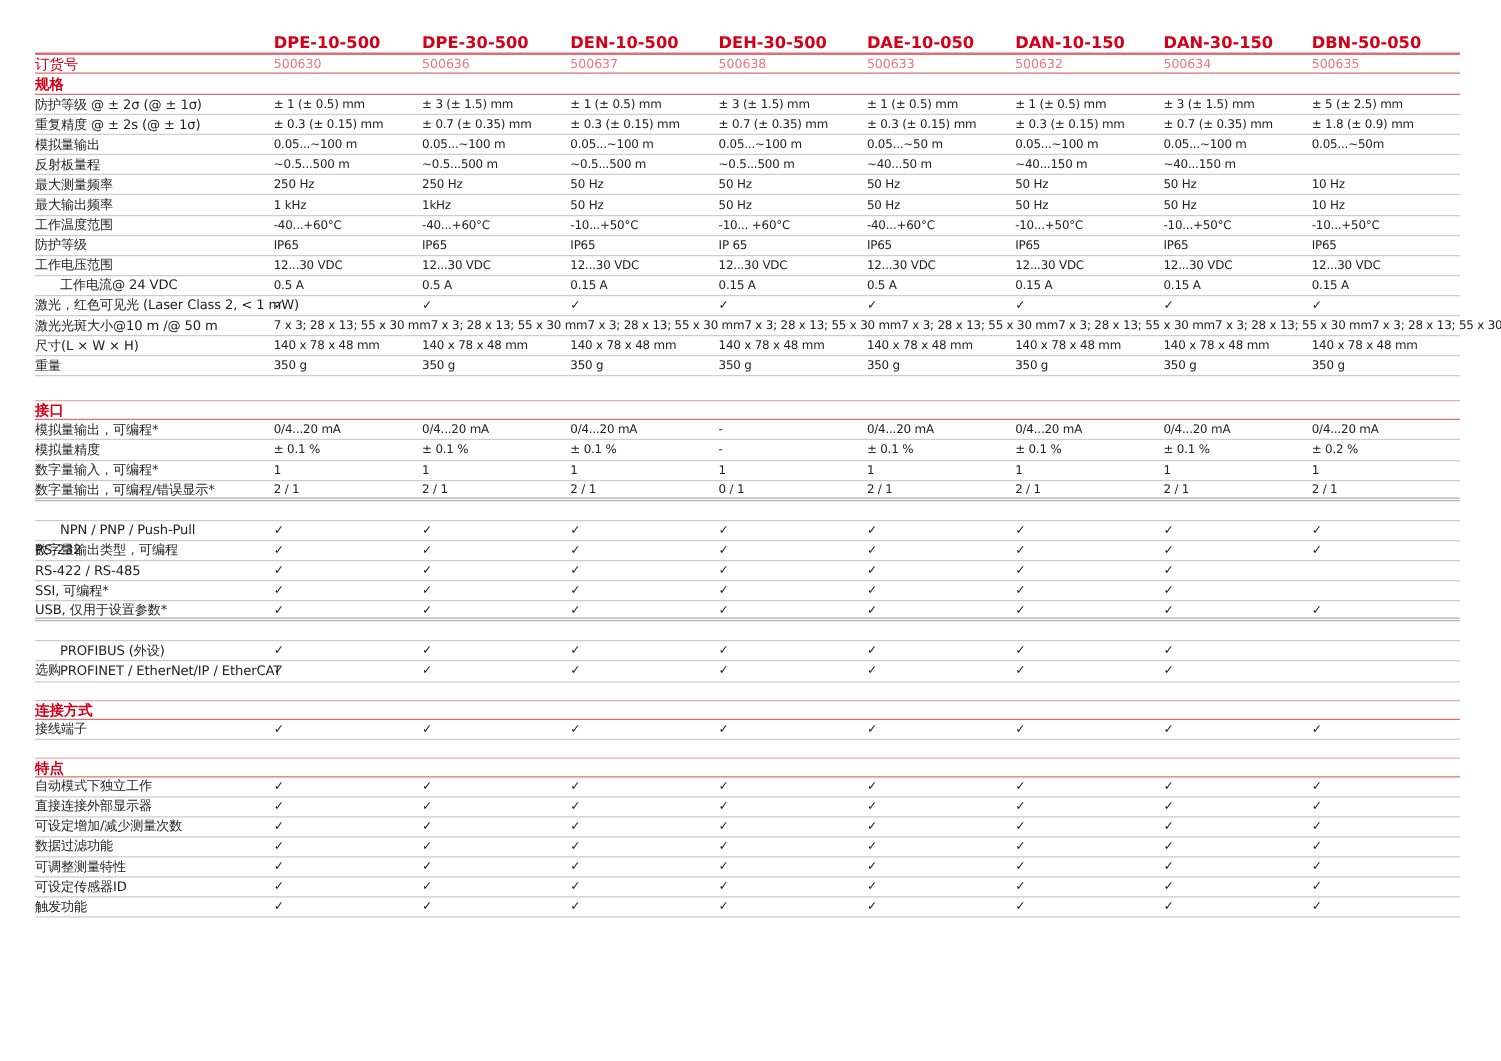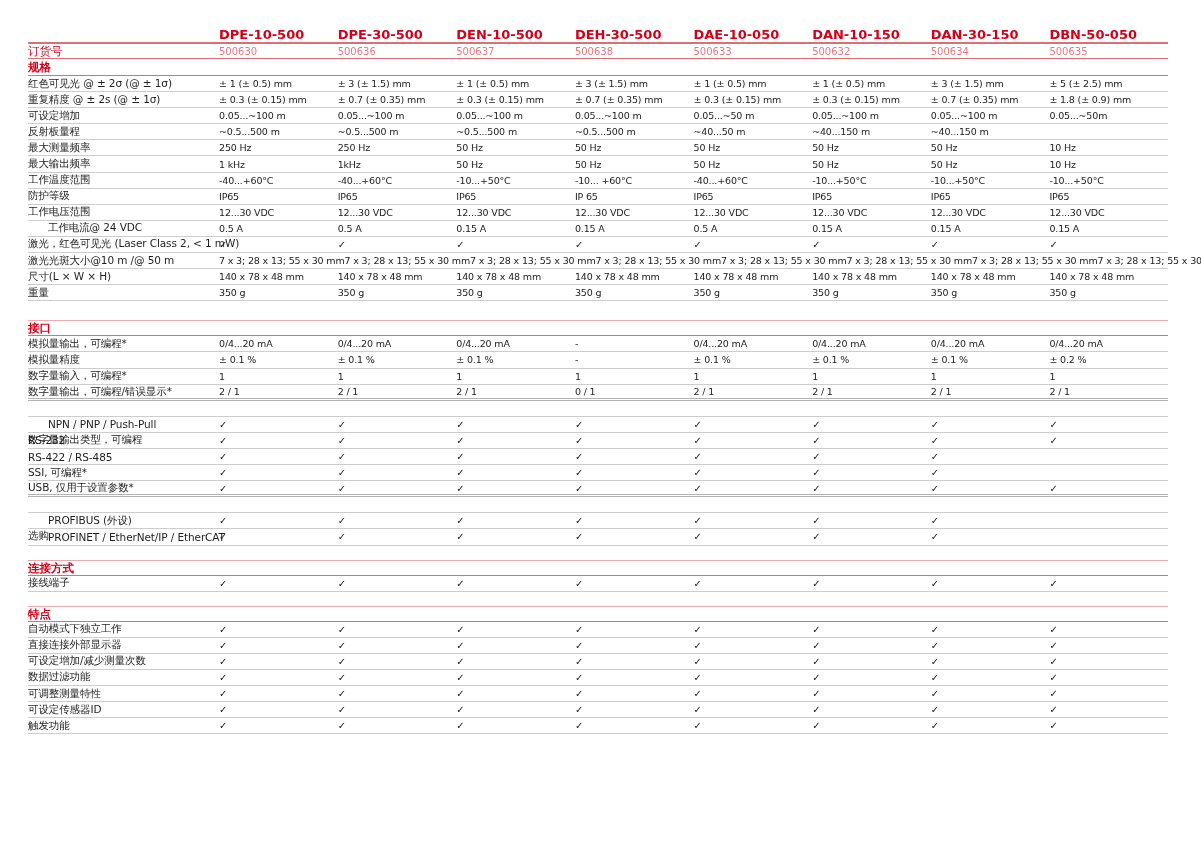--- a/index.html
+++ b/index.html
@@ -62,21 +62,21 @@
       <div class="cell order-no">500632</div>
       <div class="cell order-no">500634</div>
       <div class="cell order-no">500635</div>
     </div>
   <div id="sections">
       <div class="section s0">
         <div class="sec-head">
           <div class="sec-title">规格</div>
         </div>
         <div class="grid-row row">
-          <div class="cell label">红色可见光 @ ± 2σ (@ ± 1σ)</div>
+          <div class="cell label">防护等级 @ ± 2σ (@ ± 1σ)</div>
           <div class="cell val">± 1 (± 0.5) mm</div>
           <div class="cell val">± 3 (± 1.5) mm</div>
           <div class="cell val">± 1 (± 0.5) mm</div>
           <div class="cell val">± 3 (± 1.5) mm</div>
           <div class="cell val">± 1 (± 0.5) mm</div>
           <div class="cell val">± 1 (± 0.5) mm</div>
           <div class="cell val">± 3 (± 1.5) mm</div>
           <div class="cell val">± 5 (± 2.5) mm</div>
         </div>
         <div class="grid-row row">
@@ -84,21 +84,21 @@
           <div class="cell val">± 0.3 (± 0.15) mm</div>
           <div class="cell val">± 0.7 (± 0.35) mm</div>
           <div class="cell val">± 0.3 (± 0.15) mm</div>
           <div class="cell val">± 0.7 (± 0.35) mm</div>
           <div class="cell val">± 0.3 (± 0.15) mm</div>
           <div class="cell val">± 0.3 (± 0.15) mm</div>
           <div class="cell val">± 0.7 (± 0.35) mm</div>
           <div class="cell val">± 1.8 (± 0.9) mm</div>
         </div>
         <div class="grid-row row">
-          <div class="cell label">可设定增加</div>
+          <div class="cell label">模拟量输出</div>
           <div class="cell val">0.05...~100 m</div>
           <div class="cell val">0.05...~100 m</div>
           <div class="cell val">0.05...~100 m</div>
           <div class="cell val">0.05...~100 m</div>
           <div class="cell val">0.05...~50 m</div>
           <div class="cell val">0.05...~100 m</div>
           <div class="cell val">0.05...~100 m</div>
           <div class="cell val">0.05...~50m</div>
         </div>
         <div class="grid-row row">

